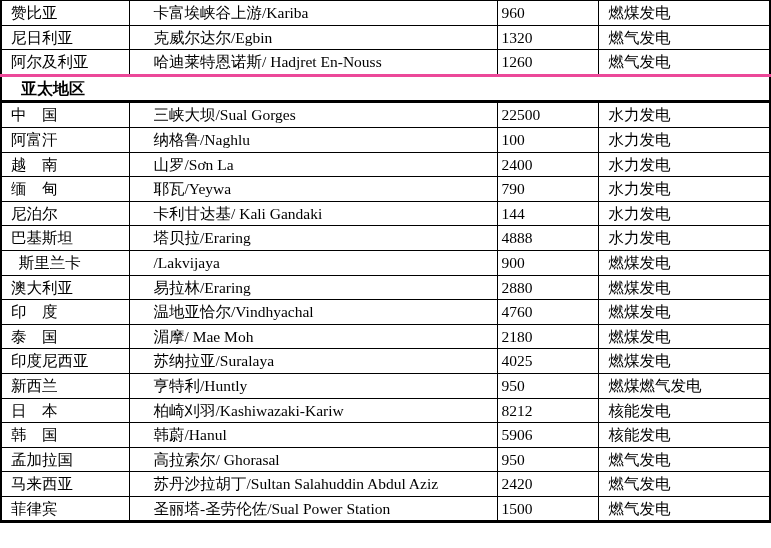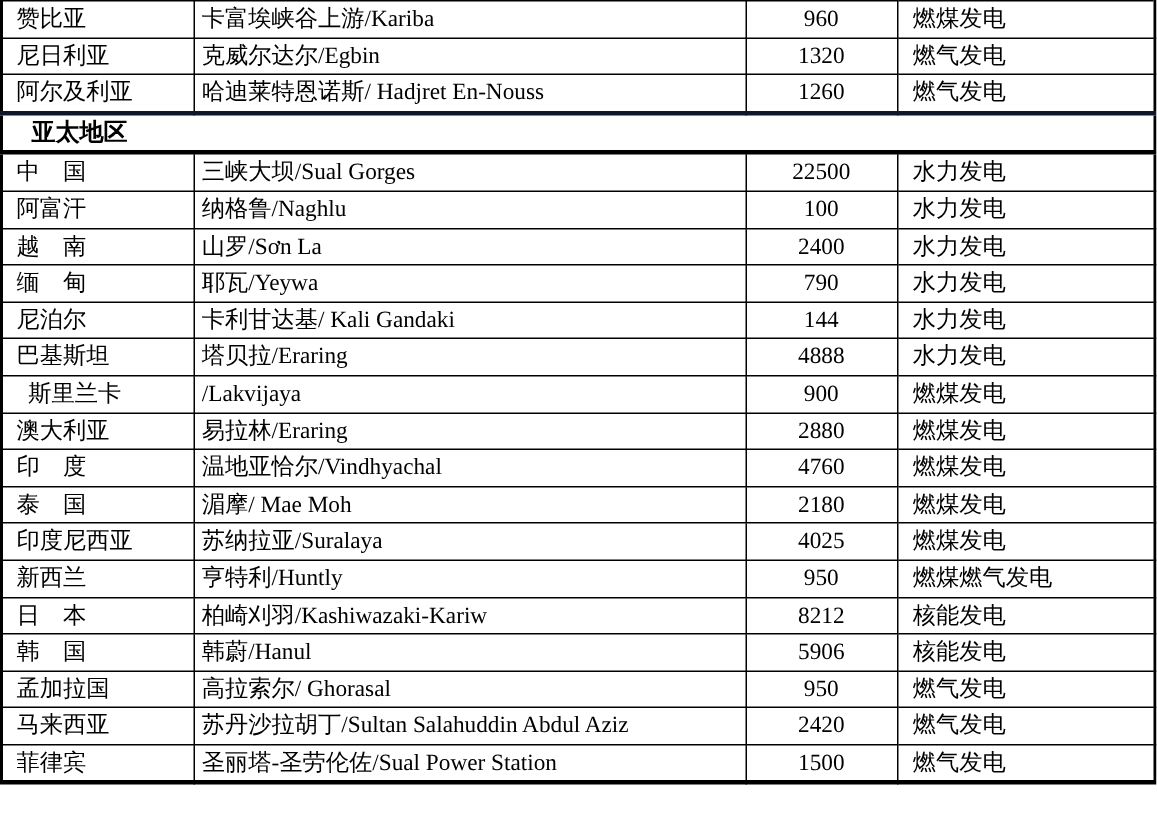--- a/index.html
+++ b/index.html
@@ -26,28 +26,28 @@
   }
   td {
     border: 1px solid #000;
     height: 23.6px;
     padding: 0 8px;
     line-height: 1.25;
     white-space: nowrap;
     overflow: hidden;
     vertical-align: middle;
   }
-  td.c-capacity { text-align: center; padding: 0 4px; }
+  td.c-capacity { text-align: left; padding: 0 4px; }
   td.c-country  { padding-left: 9px; }
-  td.c-station  { padding-left: 5px; }
+  td.c-station  { padding-left: 24px; }
   td.c-type     { padding-left: 10px; margin-left: 17px; }
   tr.section-row td {
     font-weight: bold;
     font-size: 16px;
-    border-top: 3px solid #0f172a;
+    border-top: 3px solid #ec4899;
     border-bottom: 3px solid #000;
     padding-left: 19px;
   }
 </style>
 </head>
 <body>
 
 <table class="doc-table">
   <colgroup>
     <col style="width:128px">

